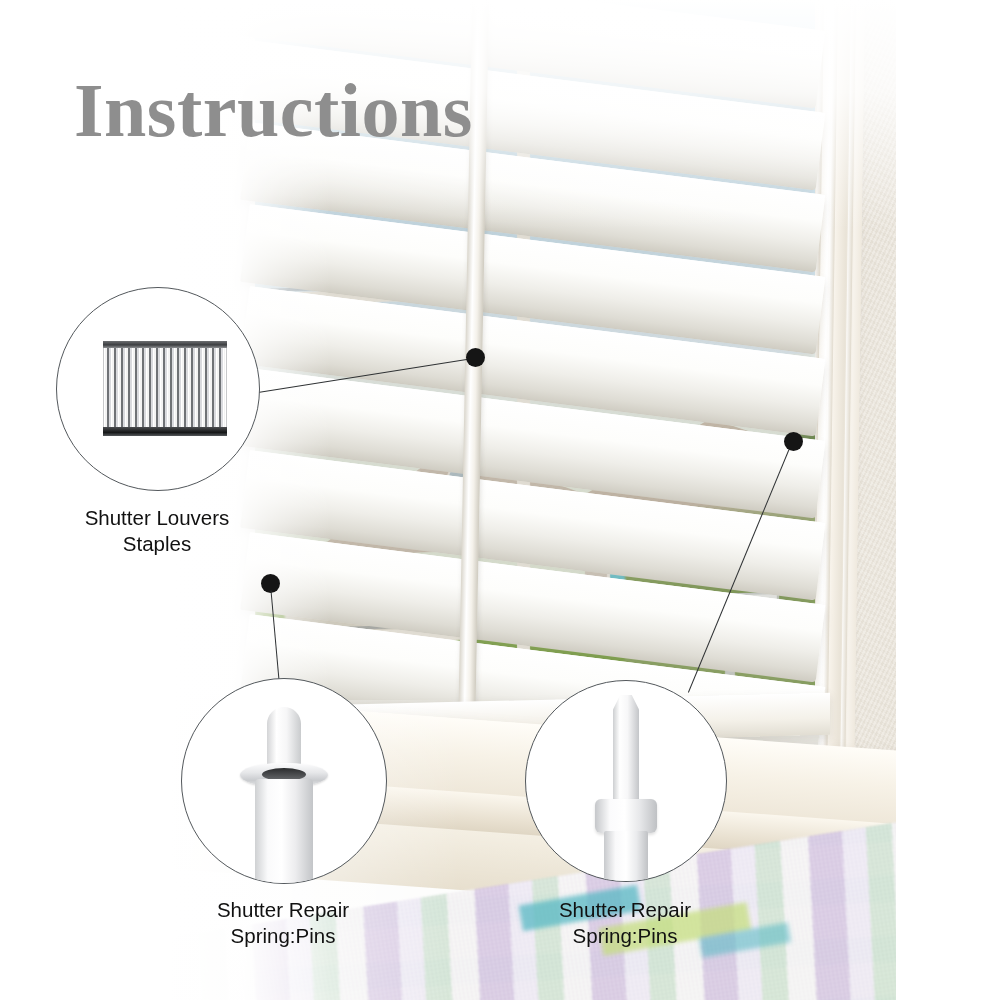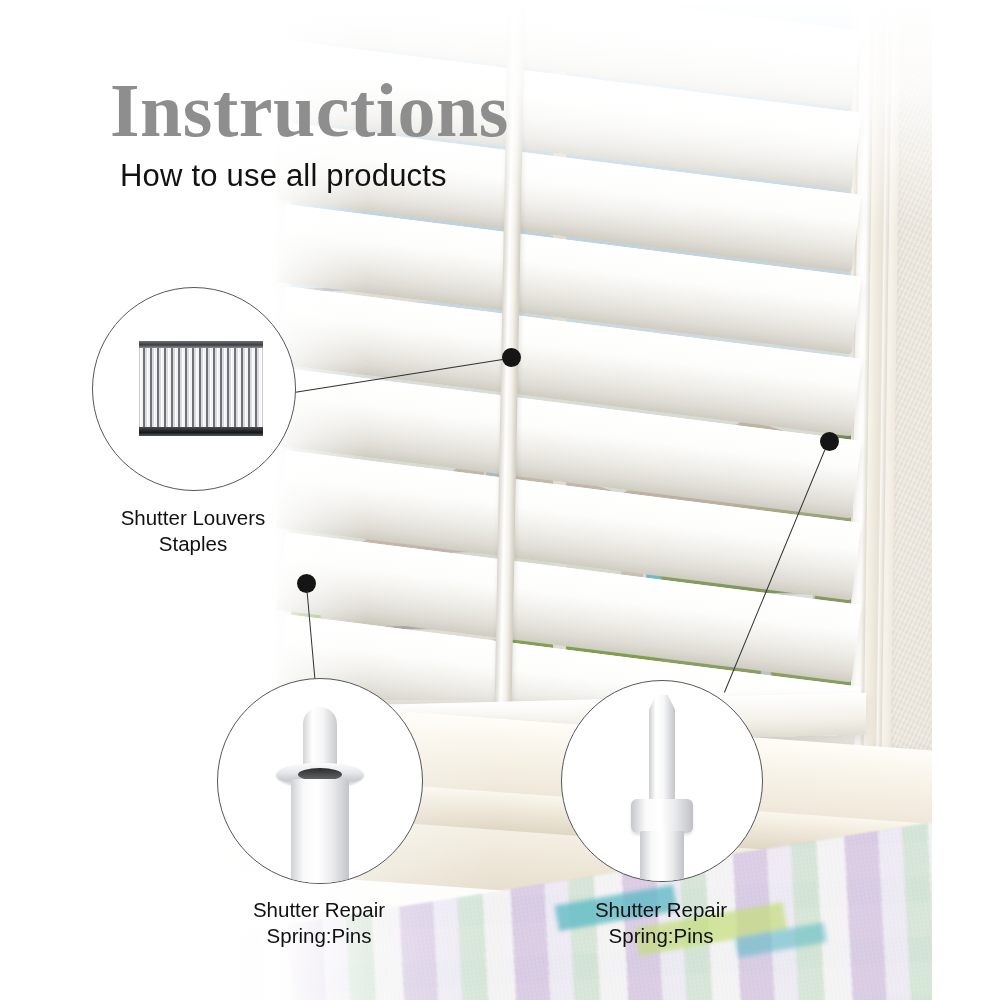--- a/index.html
+++ b/index.html
@@ -1,18 +1,18 @@
 <!DOCTYPE html>
 <html><head>
 <meta charset="utf-8">
 <title>Instructions</title>
 <style>
   html,body{margin:0;padding:0;background:#fff;}
   body{font-family:"Liberation Sans",sans-serif;}
-  #stage{position:relative;width:896px;height:1000px;overflow:hidden;background:#fdfdfc;margin-left:36px;}
+  #stage{position:relative;width:896px;height:1000px;overflow:hidden;background:#fdfdfc;}
 
   
   .photo{position:absolute;inset:0;overflow:hidden;}
 
   
   .wall{position:absolute;left:840px;top:0;width:160px;height:1000px;
     background:linear-gradient(100deg,#e6e1d7 0%,#ece7de 35%,#e9e4da 70%,#e3ddd2 100%);}
   .wall:after{content:"";position:absolute;inset:0;opacity:.5;
     background-image:
       repeating-linear-gradient(115deg, rgba(255,255,255,.35) 0 2px, rgba(190,183,170,.18) 2px 4px),
@@ -228,21 +228,20 @@
     <div class="teal1"></div>
     <div class="lime1"></div>
     <div class="teal2"></div>
 
     <div class="haze-left"></div>
     <div class="haze-top"></div>
     <div class="haze-bottom"></div>
   </div>
 
   <div class="title">Instructions</div>
-  <div class="subtitle">How to use all products</div>
 
   <div class="callout">
     <div class="leader" style="left:258px;top:392px;width:216px;transform:rotate(-9.0deg)"></div>
     <div class="dot" style="left:466px;top:348px"></div>
 
     <div class="bubble" style="left:56px;top:287px;width:202px;height:202px">
       <div class="staples" style="left:46px;top:53px;width:124px;height:95px">
         <div class="staple-frame"></div>
         <div class="staple-legs"></div>
         <div class="staple-top"></div>

